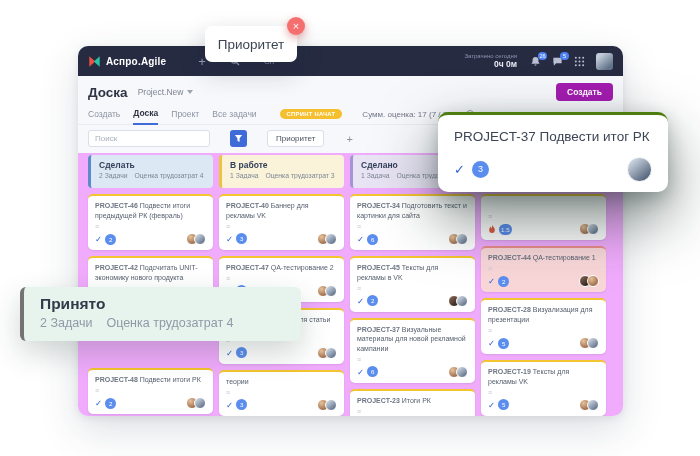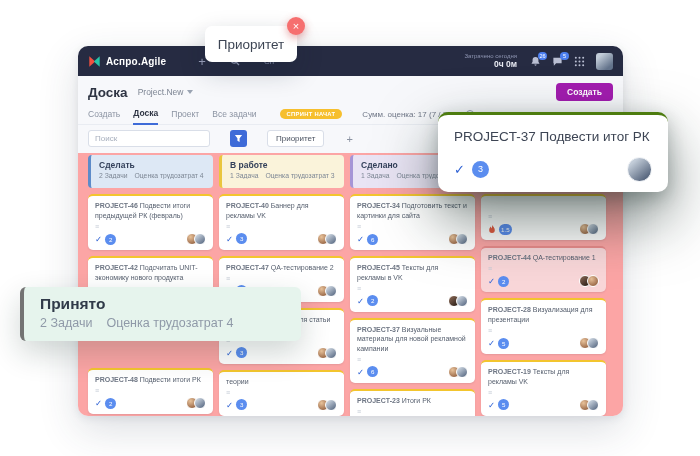--- a/index.html
+++ b/index.html
@@ -51,21 +51,21 @@
   .search-box { width:122px; height:17px; background:#fff; border:1px solid #d9dee8; border-radius:3px;
     font-size:8px; color:#3a4250; padding:0 6px; outline:none; }
   .search-box::placeholder { color:#a7afbd; }
   .filter-btn { width:17px; height:17px; background:#3e6bd8; border:none; border-radius:3px;
     display:flex; align-items:center; justify-content:center; }
   .chip { background:#fff; border:1px solid #d9dee8; border-radius:3px; font-size:8px; color:#4a5260;
     padding:3px 8px; }
   .add-filter { color:#8b93a2; font-size:11px; margin-left:2px; }
 
   
-  .board { display:flex; gap:6px; padding:2px 10px 10px; align-items:flex-start; background:#fca5a5; min-height:270px; }
+  .board { display:flex; gap:6px; padding:2px 10px 10px; align-items:flex-start; background:#f0abfc; min-height:270px; }
   .col { width:125px; flex:0 0 125px; display:flex; flex-direction:column; gap:6px; }
   .col-head { border-radius:4px; padding:5px 8px; border-left:3px solid #b9c2cf; background:#e9edf3; min-height:33px; }
   .col-head.blue   { background:#dde8f5; border-left-color:#5d8bc9; }
   .col-head.yellow { background:#faf3da; border-left-color:#eac63e; }
   .col-head.purple { background:#e9e4f4; border-left-color:#a695d6; }
   .col-title { font-size:8.5px; font-weight:700; color:#33405a; }
   .col-sub { font-size:6.8px; color:#7d8795; margin-top:2px; display:flex; gap:7px; white-space:nowrap; overflow:hidden; }
 
   .card { background:#fff; border-radius:5px; border-top:2px solid #f3c52e; padding:5px 7px;
     box-shadow:0 1px 2px rgba(30,40,60,.10); }

